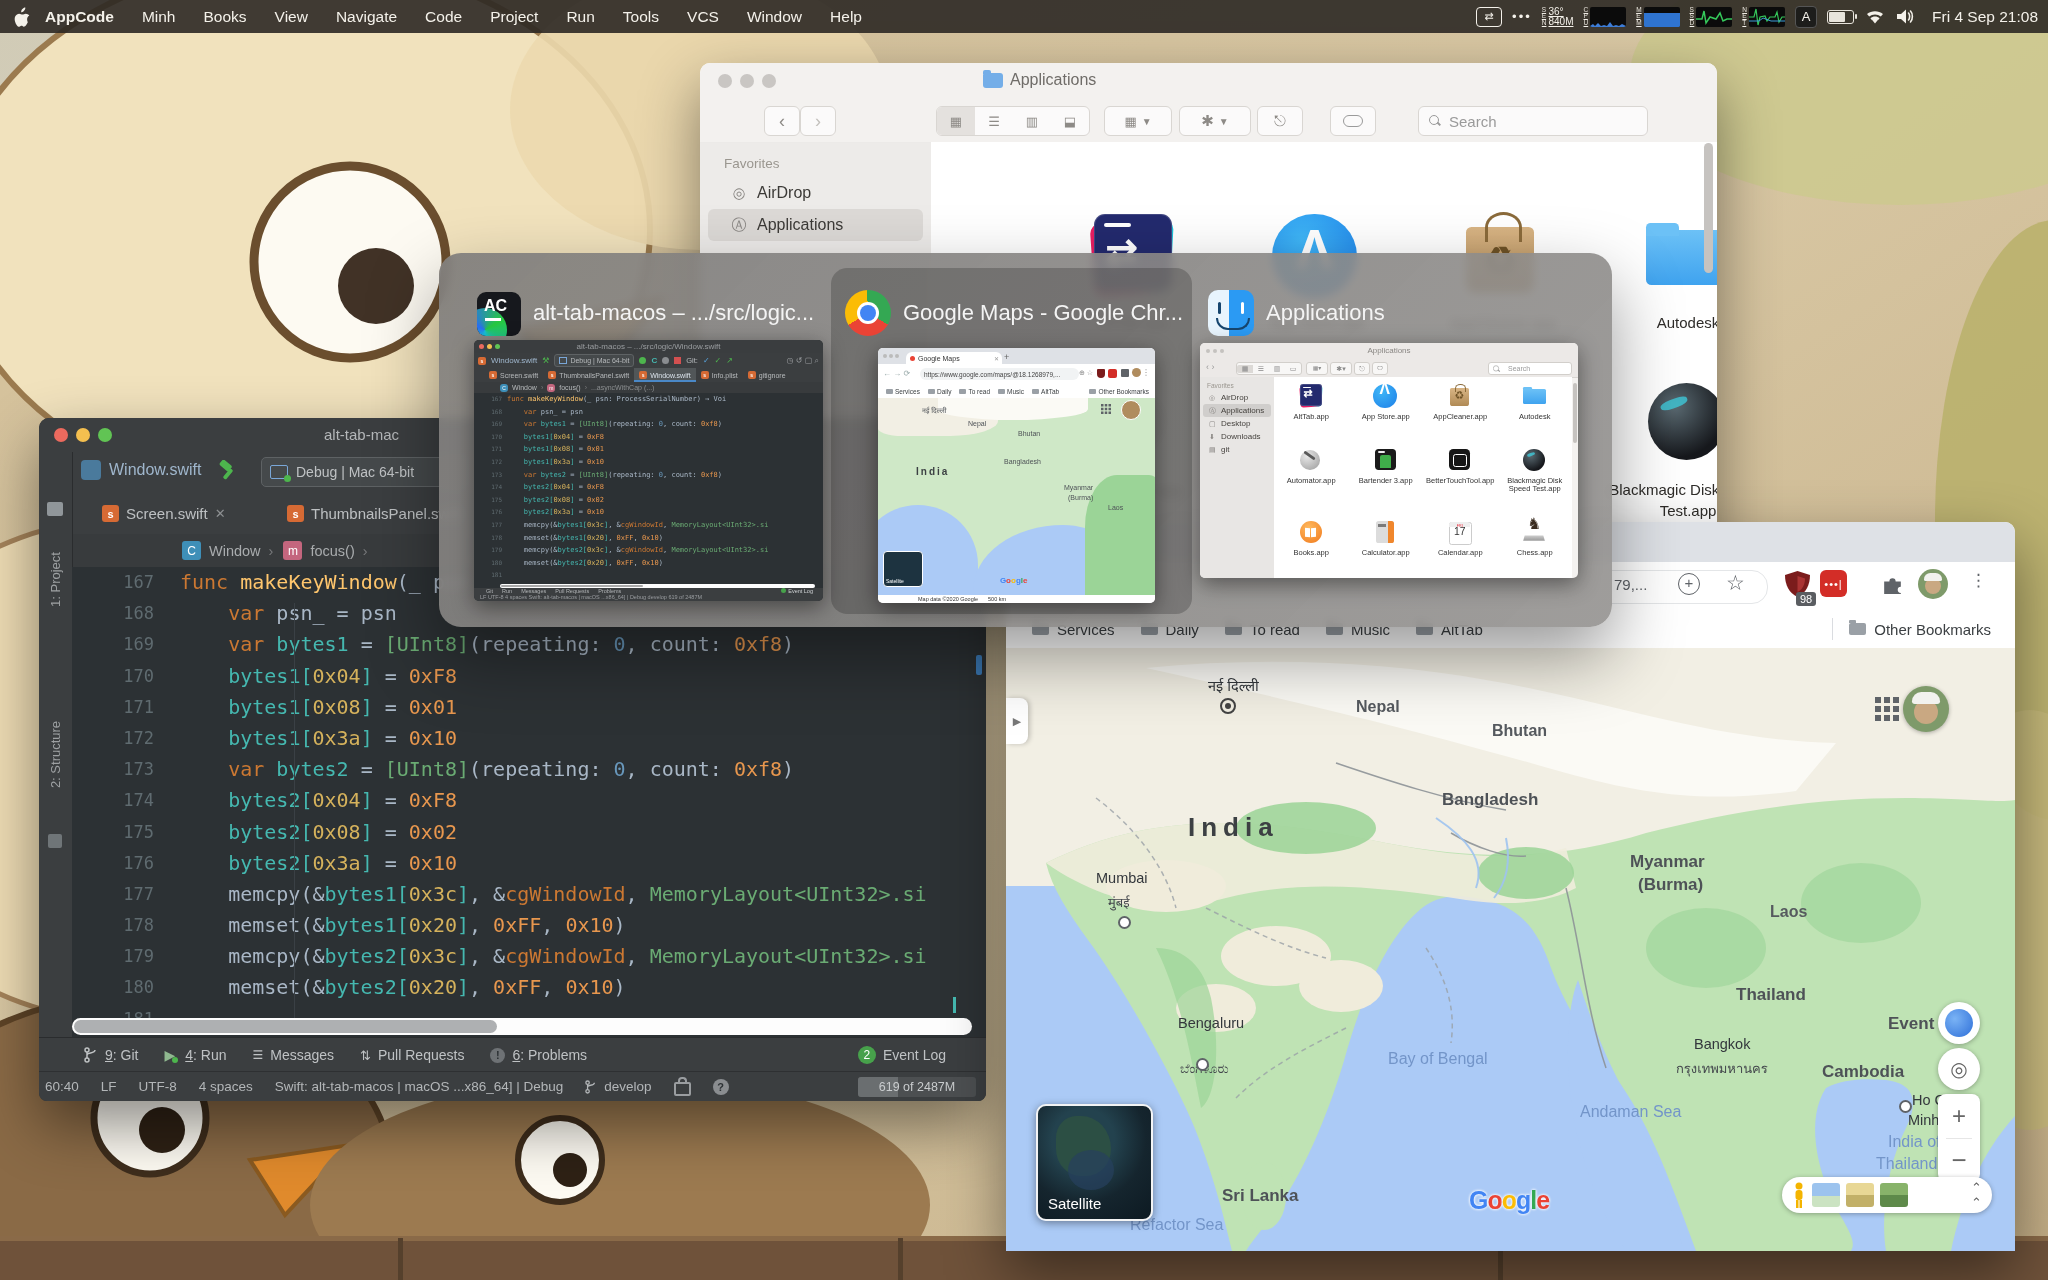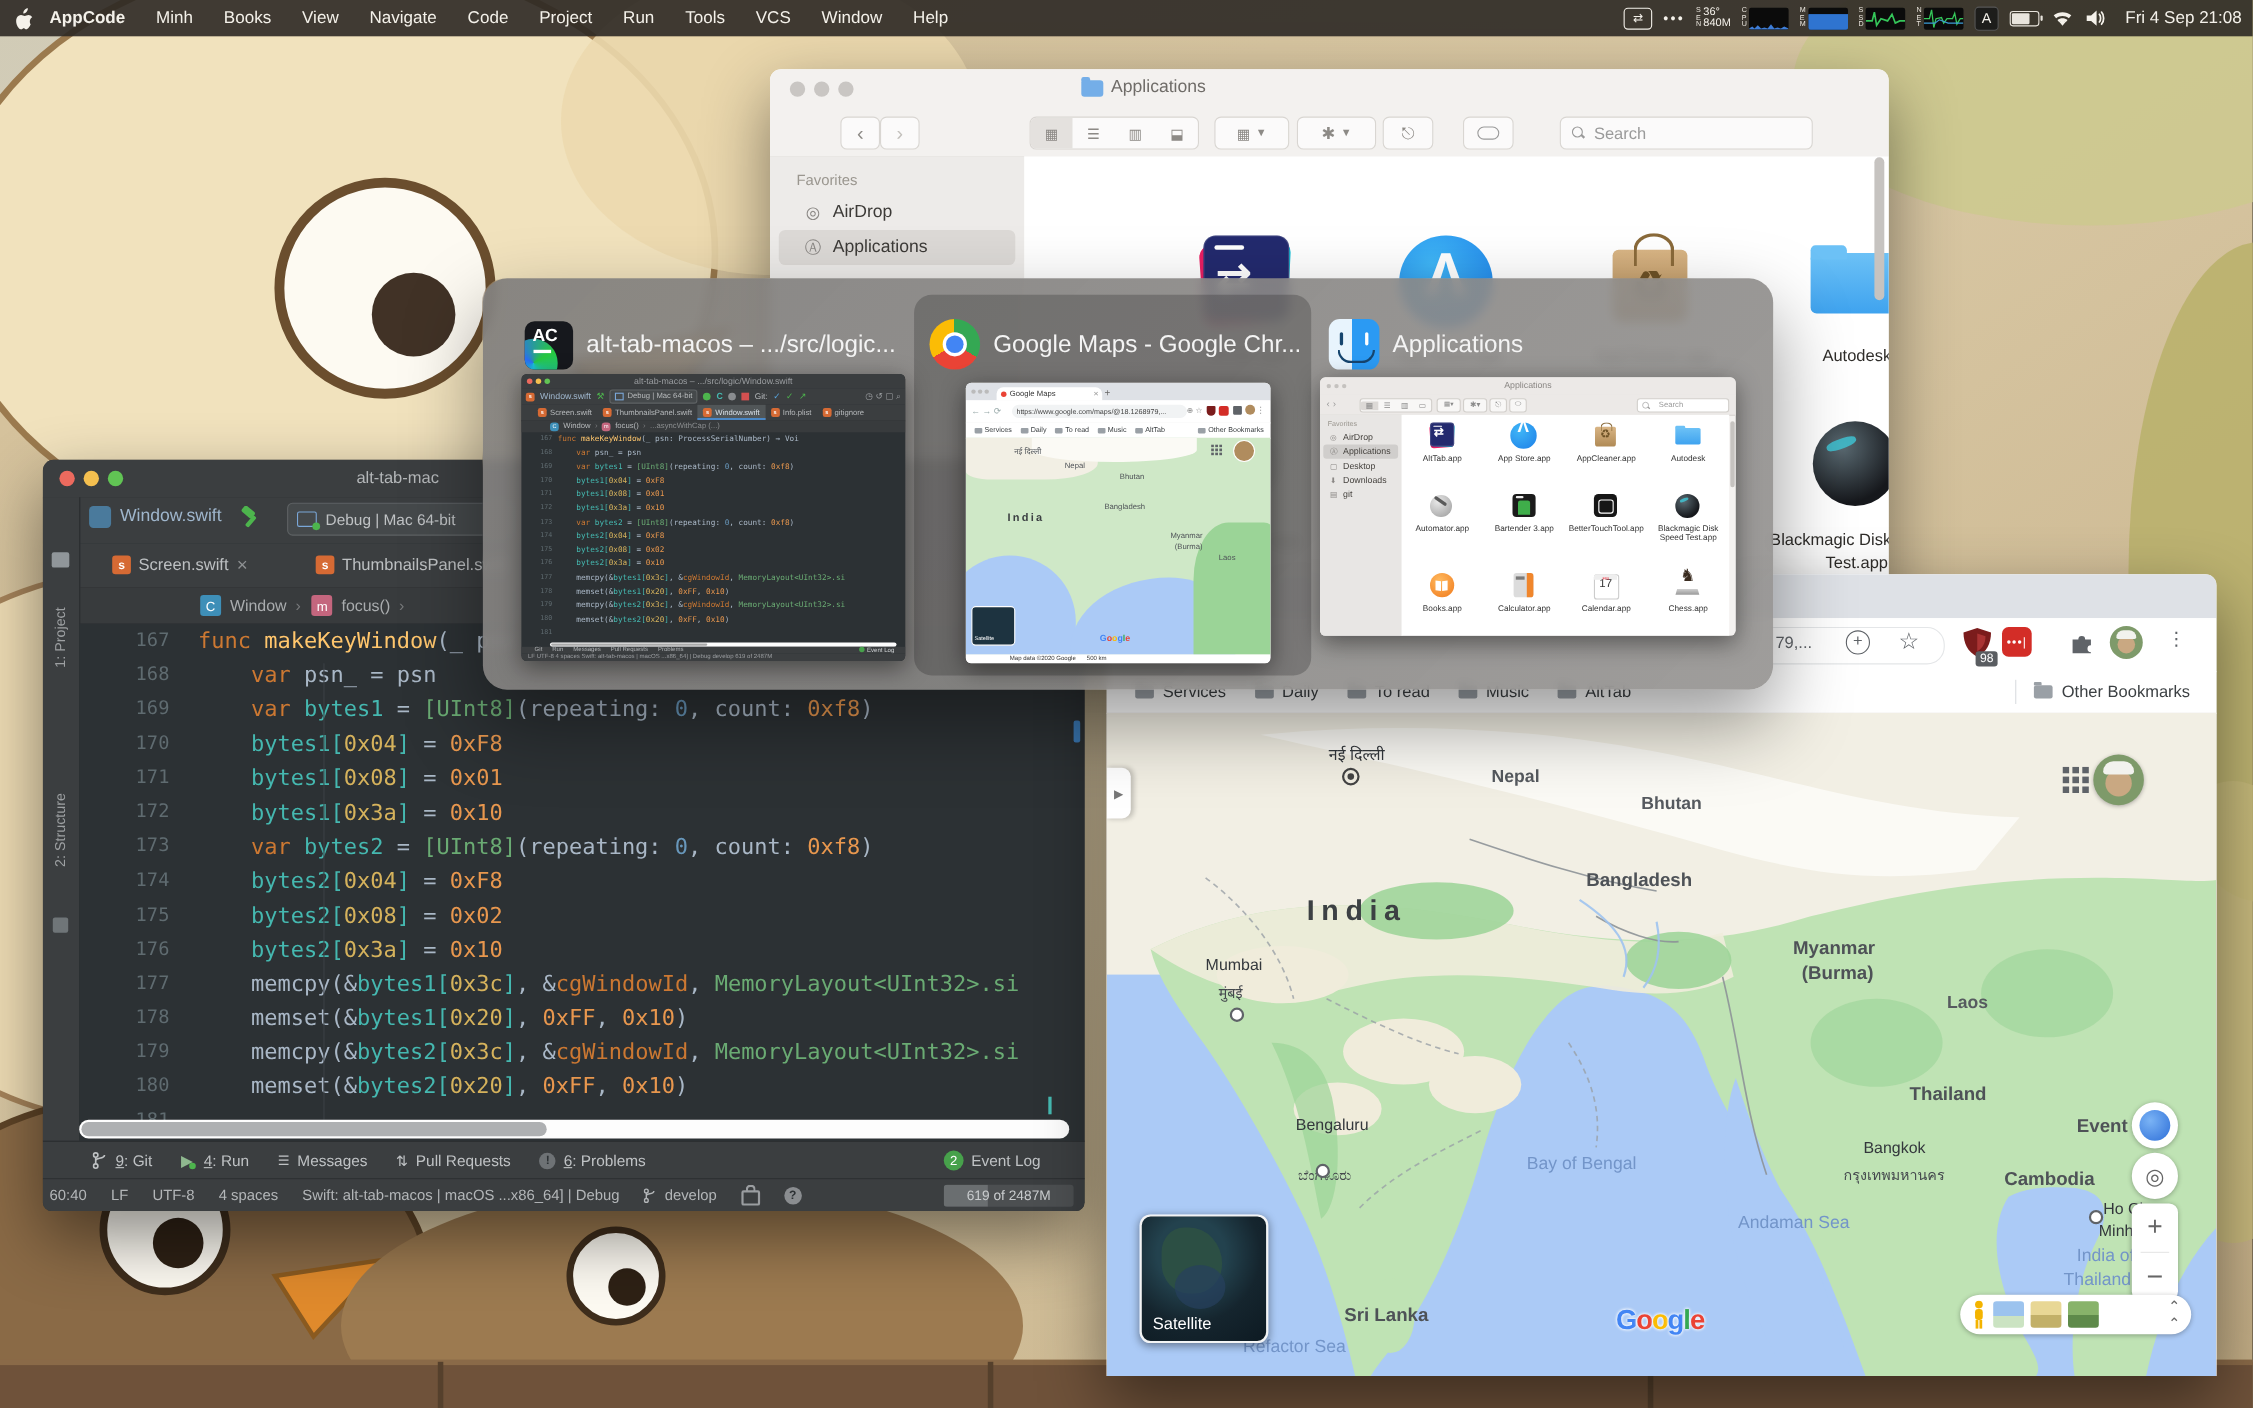--- a/index.html
+++ b/index.html
@@ -6,21 +6,21 @@
   #stage{position:relative;width:2048px;height:1280px;overflow:hidden;
          font-family:"Liberation Sans",sans-serif;-webkit-font-smoothing:antialiased;}
   .abs{position:absolute;}
   .win{position:absolute;box-shadow:0 24px 60px rgba(0,0,0,.45);}
   
   #menubar{left:0;top:0;width:2048px;height:33px;background:rgba(44,40,36,.9);
     display:flex;align-items:center;color:#f4f1ea;font-size:15.5px;z-index:50;}
   #menubar .mi{padding:0 14px;white-space:nowrap;}
   #menubar .appname{font-weight:bold;}
   #mb-right{margin-left:auto;display:flex;align-items:center;gap:10px;padding-right:10px;}
-  .gauge{display:flex;align-items:flex-end;gap:2px;}
+  .gauge{display:flex;align-items:flex-start;gap:2px;text-decoration:underline;}
   .glabel{font-size:6.5px;line-height:6.5px;letter-spacing:0;display:flex;flex-direction:column;color:#e8e4dc;}
   .gbox{width:36px;height:20px;background:#0b0b0b;border-radius:2px;overflow:hidden;position:relative;}
   .sen2{font-size:10px;line-height:10px;color:#f4f1ea;}
   .abadge{width:20px;height:20px;background:#1d1d1b;border:1px solid #555;border-radius:4px;
     display:flex;align-items:center;justify-content:center;font-size:13px;}
   .batt{width:25px;height:12px;border:1.5px solid #e8e4dc;border-radius:3px;position:relative;}
   .batt i{position:absolute;left:1px;top:1px;bottom:1px;width:16px;background:#e8e4dc;border-radius:1px;}
   .batt b{position:absolute;right:-4px;top:3px;width:2.5px;height:5px;background:#e8e4dc;border-radius:1px;}
   .clock{font-size:15.5px;padding-left:6px;}
   

